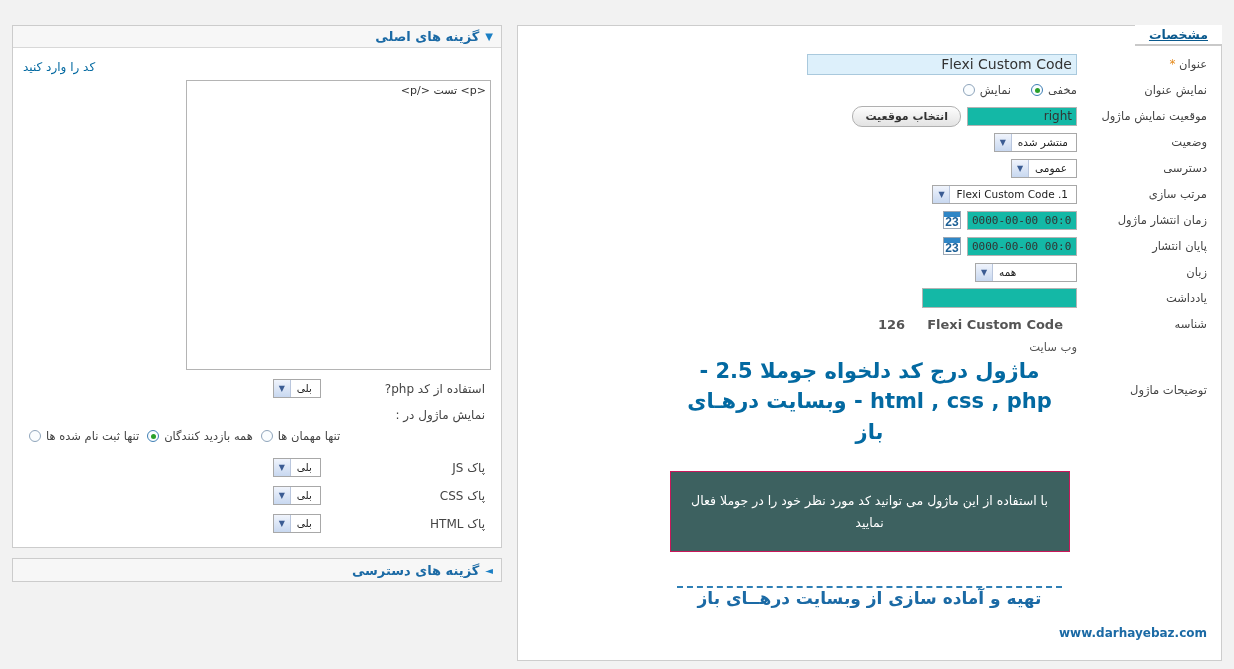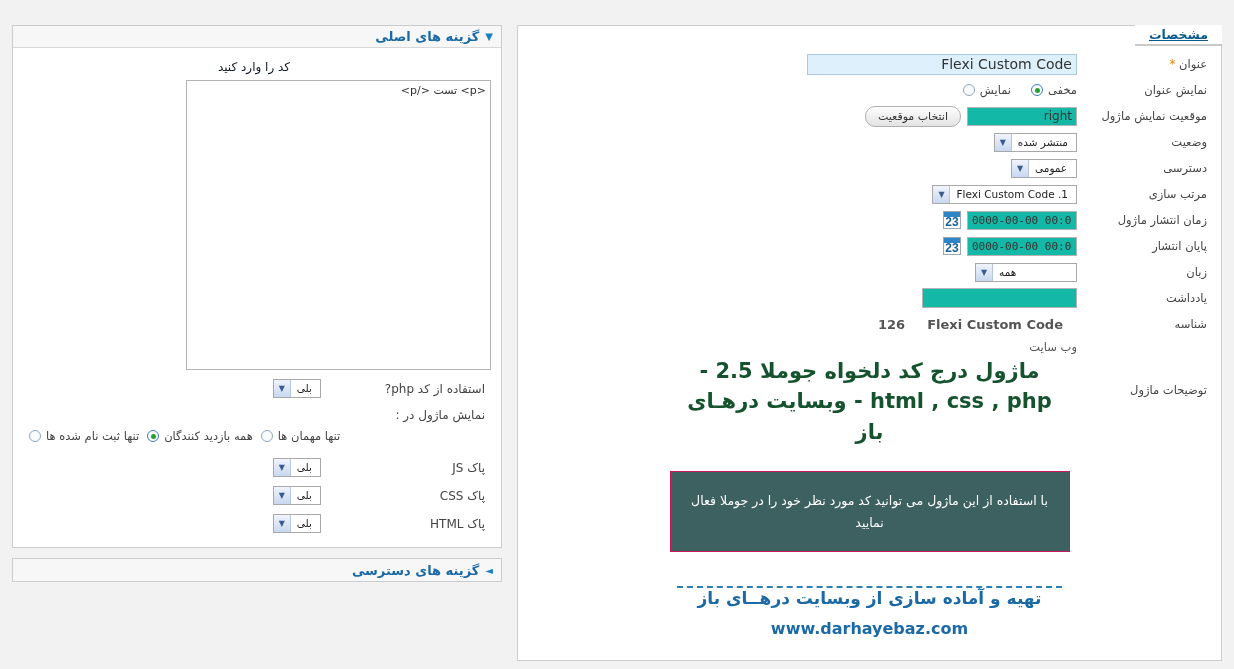--- a/index.html
+++ b/index.html
@@ -121,20 +121,21 @@
   .btn-position {
     height: 21px;
     padding: 0 12px;
     background: linear-gradient(#fdfdfd, #e3e3e3);
     border: 1px solid #b0b0b0;
     border-radius: 10px;
     font-size: 11px;
     color: #333;
     font-family: "DejaVu Sans", sans-serif;
     cursor: pointer;
+    font-weight: bold;
   }
 
   .cal-btn {
     width: 18px; height: 18px;
     border: 1px solid #9aa7b5;
     background: #fff;
     position: relative;
     cursor: pointer;
     padding: 0;
     overflow: hidden;
@@ -163,21 +164,21 @@
   .radio-label { font-size: 11.5px; color: #444; }
 
   .idrow { display: flex; align-items: center; gap: 22px; padding-right: 14px; }
   .id-num { font-size: 13px; font-weight: bold; color: #555; }
   .id-name { font-size: 13px; font-weight: bold; color: #555; }
   .website-row { padding-right: 14px; font-size: 11.5px; color: #555; }
 
   
   .promo { position: absolute; top: 330px; right: 14px; left: 14px; text-align: center; }
   .promo-title {
-    color: #14532d;
+    color: #0369a1;
     font-size: 21px;
     font-weight: bold;
     line-height: 1.45;
     width: 390px;
     margin: 0 auto;
     direction: rtl;
   }
   .promo-box {
     width: 400px; margin: 24px auto 0 auto;
     background: #3d6160;
@@ -192,25 +193,26 @@
     width: 385px; margin: 34px auto 0 auto;
     border-top: 2px dashed #2e7fb5;
     height: 0;
   }
   .promo-credit {
     color: #1b6aa5;
     font-size: 17px;
     font-weight: bold;
   }
   .promo-url {
-    margin-top: 11px;
+    margin-top: 18px;
     color: #1b6aa5;
-    font-size: 16px;
+    font-size: 12px;
     font-weight: bold;
     direction: ltr;
+    text-align: right;
   }
 
   
   .left-col { position: absolute; top: 25px; left: 12px; width: 490px; }
   .fieldset {
     border: 1px solid #cccccc;
     background: #ffffff;
     margin-bottom: 10px;
   }
   .fs-head {
@@ -226,21 +228,21 @@
   .fs-title {
     color: #1b6aa5;
     font-size: 13px;
     font-weight: bold;
     flex: 1 1 auto;
     text-align: right;
   }
   .fs-head.rtl-order { flex-direction: row-reverse; }
   .fs-body { padding: 10px 10px 14px 10px; }
 
-  .code-label { text-align: center; font-size: 12px; color: #0f172a; padding: 2px 6px 6px 0; }
+  .code-label { text-align: left; font-size: 12px; color: #0369a1; padding: 2px 6px 6px 0; }
   .code-area-wrap { display: flex; justify-content: flex-start; }
   textarea.code-area {
     width: 305px; height: 290px;
     border: 1px solid #b4b4b4;
     background: #fff;
     font-family: "DejaVu Sans", sans-serif;
     font-size: 11px;
     color: #333;
     direction: rtl;
     text-align: right;

